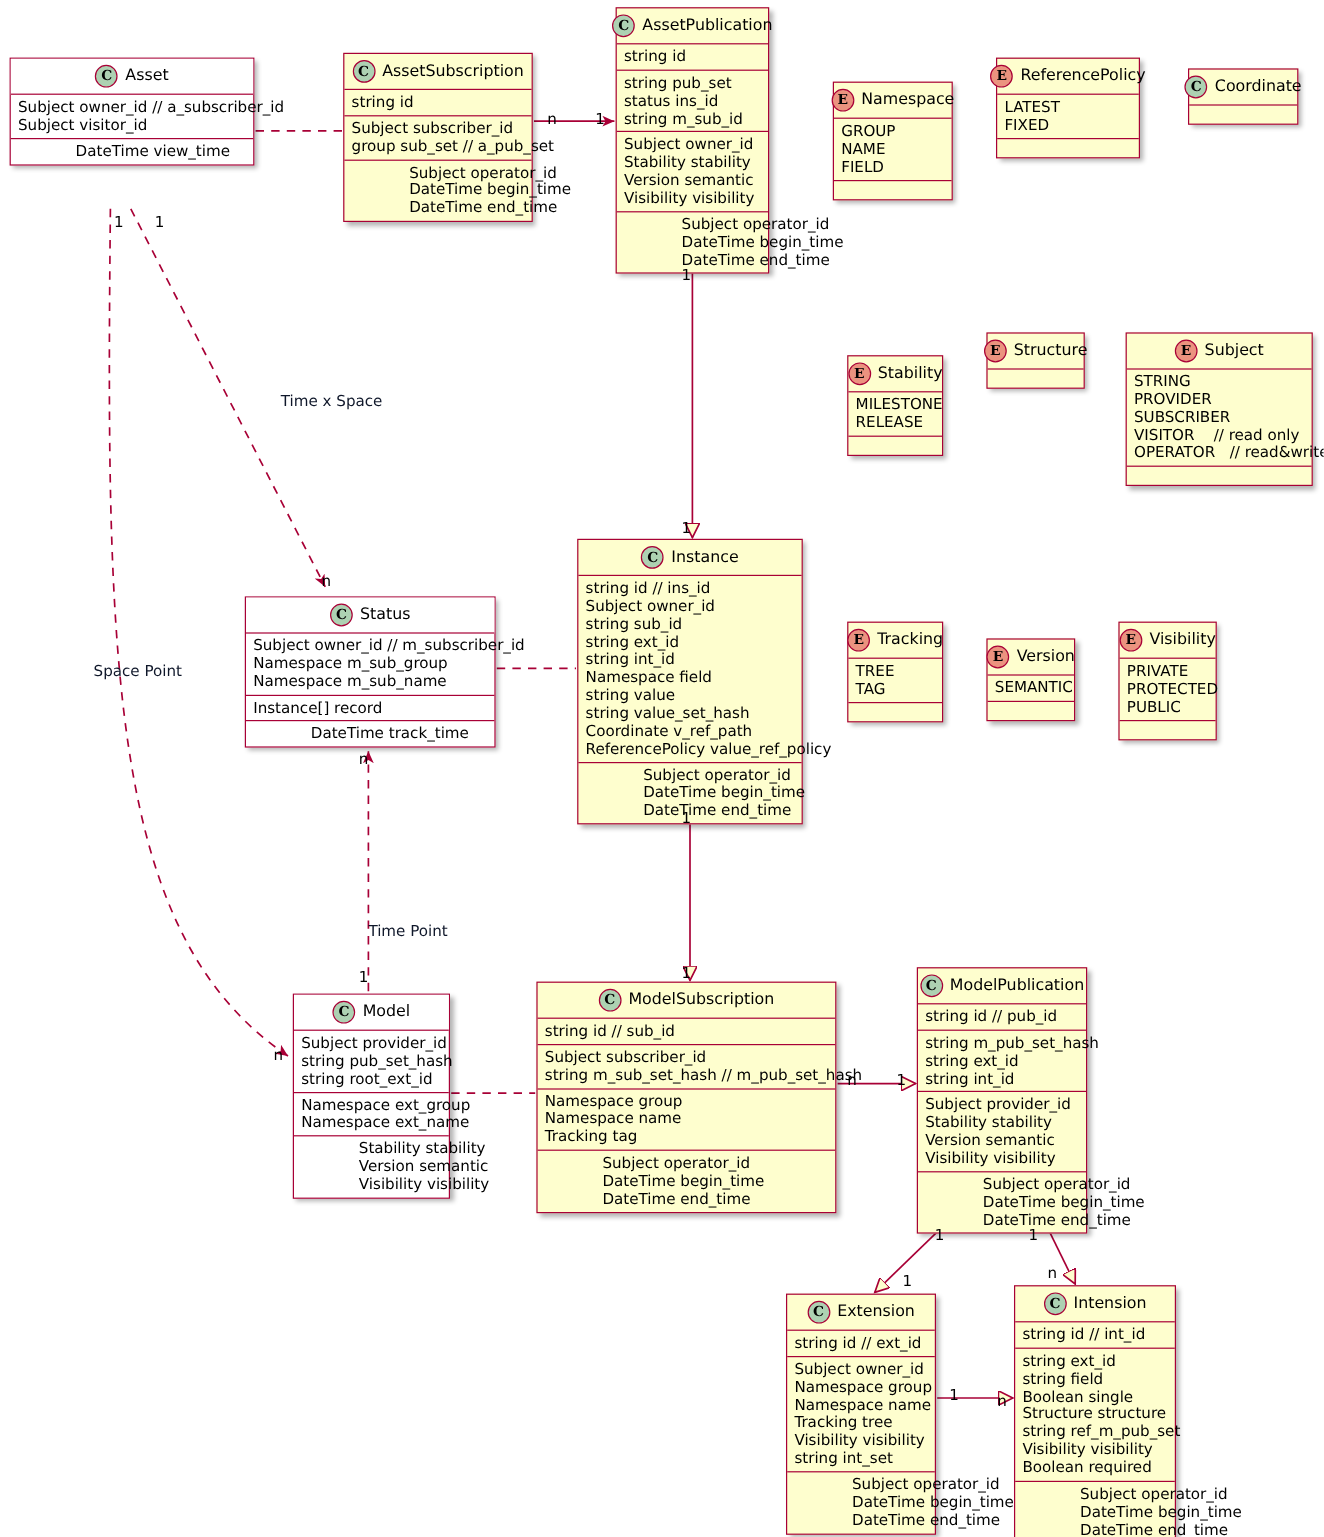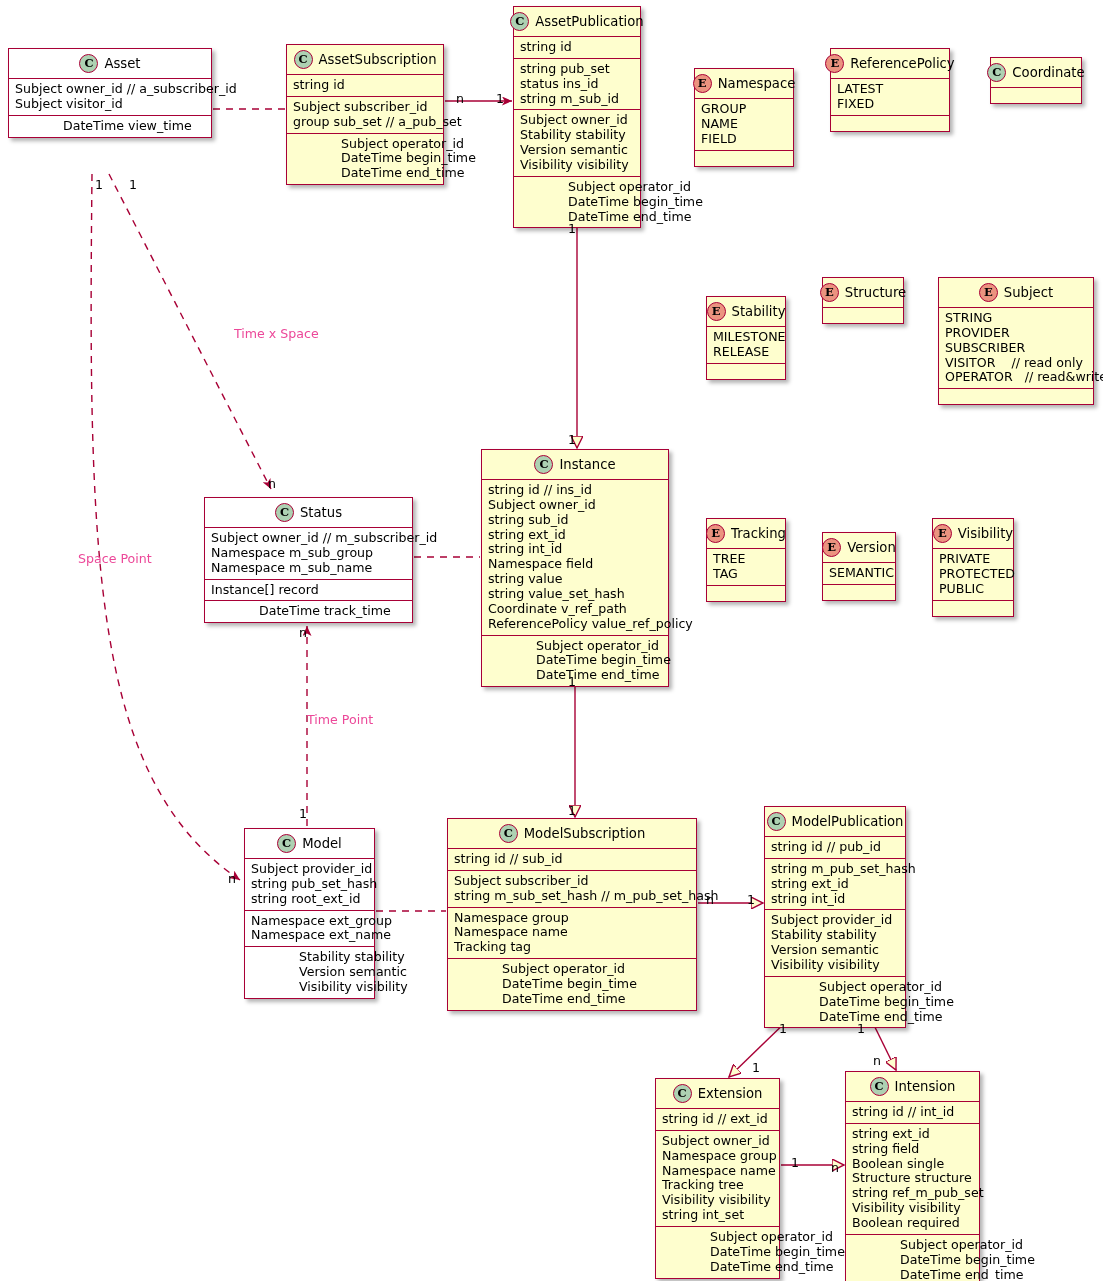--- a/index.html
+++ b/index.html
@@ -61,21 +61,21 @@
     line-height: 1.18;
     white-space: pre;
   }
   .cmp:last-child { border-bottom: none; margin-left: 48px; }
   .cmp.empty { min-height: 9px; padding: 3px 5px; }
 
   
   .elabel {
     position: absolute;
     font-size: 12.6px;
-    color: #ec4899;
+    color: #0f172a;
     white-space: nowrap;
     z-index: 6;
   }
   .mult {
     position: absolute;
     font-size: 12.6px;
     color: #000;
     white-space: nowrap;
     z-index: 6;
   }
@@ -281,21 +281,21 @@
       <div class="hdr">
         <span class="stereo c">C</span>
         <span>Intension</span>
       </div>
       <div class="cmp"><div>string id // int_id</div></div>
       <div class="cmp"><div>string ext_id</div><div>string field</div><div>Boolean single</div><div>Structure structure</div><div>string ref_m_pub_set</div><div>Visibility visibility</div><div>Boolean required</div></div>
       <div class="cmp"><div>Subject operator_id</div><div>DateTime begin_time</div><div>DateTime end_time</div></div>
     </div>
     <div class="elabel" style="left: 234px; top: 326px;">Time x Space</div>
     <div class="elabel" style="left: 78px; top: 551px;">Space Point</div>
-    <div class="elabel" style="left: 307px; top: 712px;">Time Point</div>
+    <div class="elabel" style="left: 307px; top: 768px;">Time Point</div>
     <div class="mult" style="left: 95px; top: 177px;">1</div>
     <div class="mult" style="left: 129px; top: 177px;">1</div>
     <div class="mult" style="left: 456px; top: 91px;">n</div>
     <div class="mult" style="left: 496px; top: 91px;">1</div>
     <div class="mult" style="left: 568px; top: 221px;">1</div>
     <div class="mult" style="left: 568px; top: 432px;">1</div>
     <div class="mult" style="left: 268px; top: 476px;">n</div>
     <div class="mult" style="left: 299px; top: 625px;">n</div>
     <div class="mult" style="left: 299px; top: 806px;">1</div>
     <div class="mult" style="left: 228px; top: 871px;">n</div>

